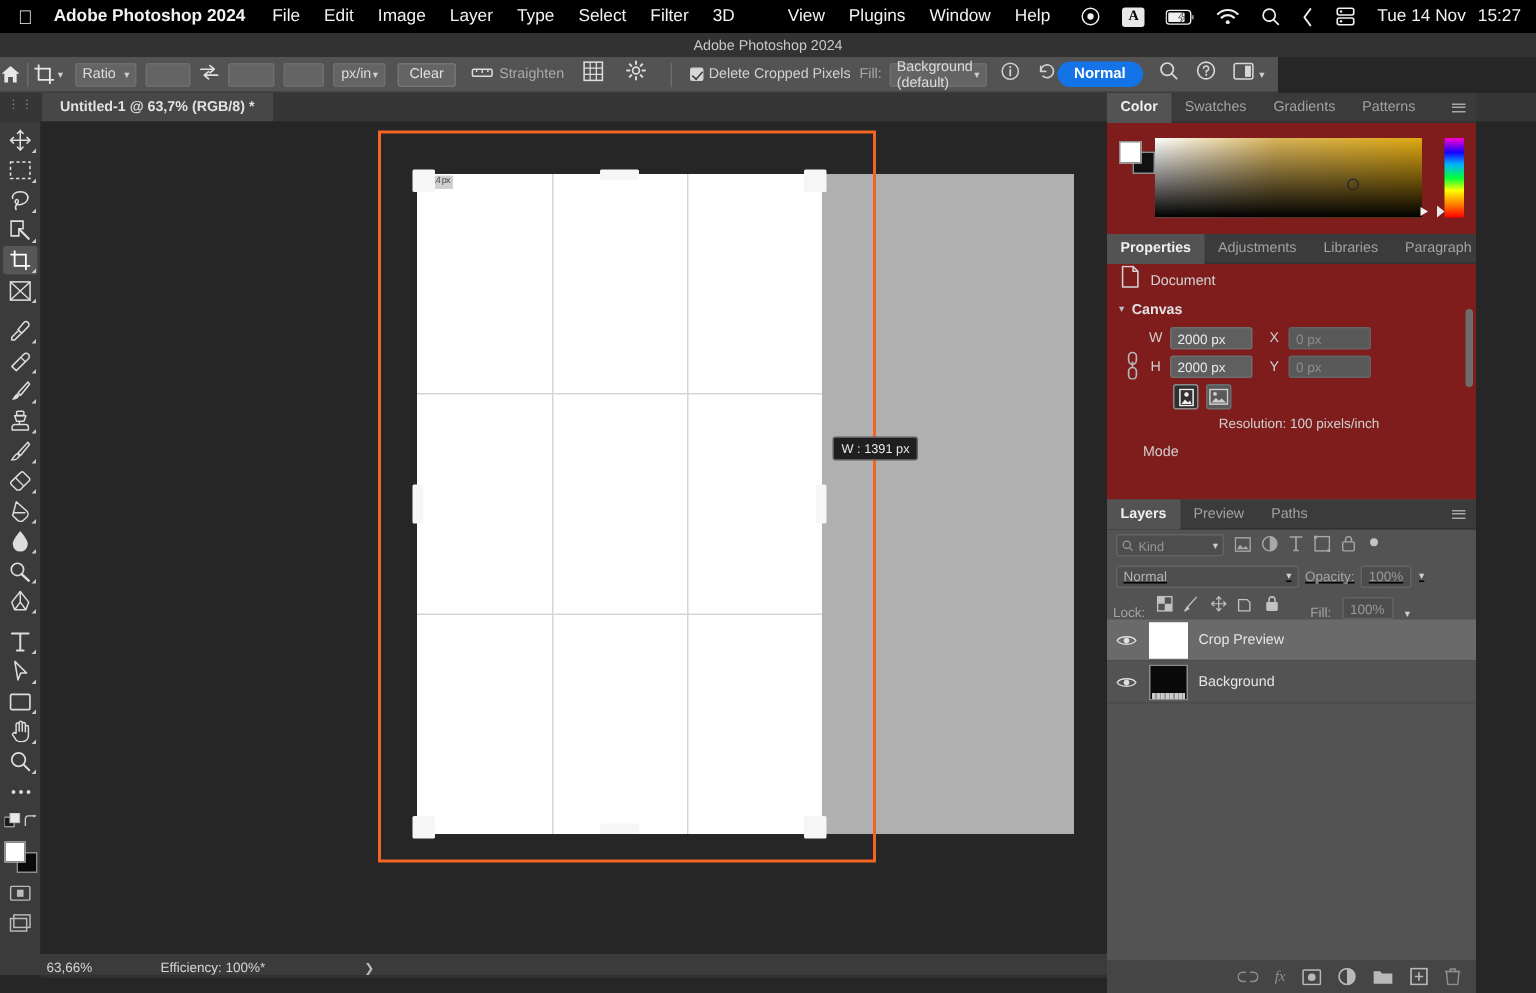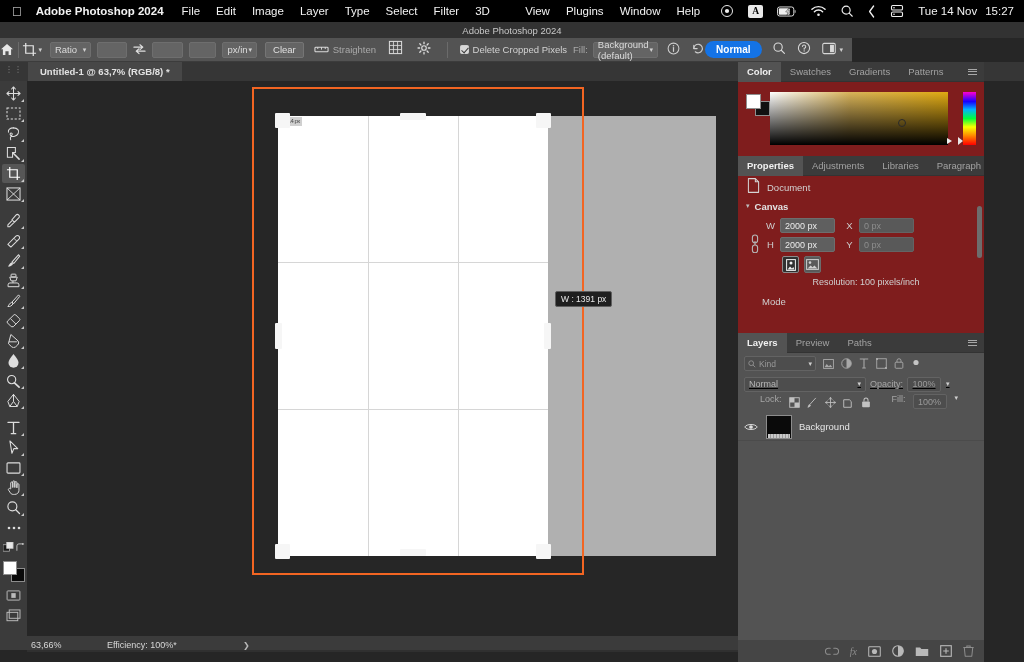--- a/index.html
+++ b/index.html
@@ -270,21 +270,21 @@
   .mode-sel {
     width: 122px; height: 15px; background: #4d4d4d; border: 1px solid #636363; border-radius: 2px;
     display: flex; align-items: center; justify-content: space-between; padding: 0 4px;
     color: #b5b5b5; font-size: 9px;
   }
   .op-lbl { color: #a5a5a5; font-size: 9px; }
   .op-val {
     width: 34px; height: 15px; background: #4d4d4d; border: 1px solid #636363; border-radius: 2px;
     color: #9a9a9a; font-size: 9px; display: flex; align-items: center; justify-content: center;
   }
-  .lock-row { display: flex; align-items: flex-start; height: 19px; padding: 0 22px; gap: 7px; }
+  .lock-row { display: flex; align-items: flex-end; height: 19px; padding: 0 4px; gap: 7px; }
   .lock-row .lk { color: #a5a5a5; font-size: 9px; }
   .layer-row {
     display: flex; align-items: center; height: 28px; padding-left: 5px; gap: 7px;
     border-bottom: 1px solid #4b4b4b;
   }
   .layer-row.sel { background: #6a6a6a; }
   .eyecell { width: 16px; display: flex; justify-content: center; }
   .lthumb { width: 26px; height: 24px; background: #fff; border: 1px solid #8c8c8c; flex: none; }
   .lthumb.selborder { border: 2px solid #fff; }
   .lname { color: #e6e6e6; font-size: 9.5px; }
@@ -907,20 +907,30 @@
             </svg></span>
         <span><svg width="10" height="11" viewBox="0 0 10 12">
               <rect x="0.8" y="4.8" width="8.4" height="6.4" rx="1" fill="#c2c2c2"></rect>
               <path d="M2.8 4.8 V3.2 a2.2 2.2 0 0 1 4.4 0 v1.6" fill="none" stroke="#c2c2c2" stroke-width="1.1"></path>
             </svg></span>
         <span class="lk" style="margin-left:14px">Fill:</span>
         <span class="op-val">100%</span>
         <span class="caret-tiny">▾</span>
       </div>
 
+      <div class="layer-row sel">
+        <span class="eyecell">
+          <svg width="14" height="10" viewBox="0 0 15 10">
+              <path d="M0.8 5 C3 1.4 12 1.4 14.2 5 C12 8.6 3 8.6 0.8 5 Z" fill="none" stroke="#e0e0e0" stroke-width="1"></path>
+              <circle cx="7.5" cy="5" r="2" fill="#e0e0e0"></circle>
+            </svg>
+        </span>
+        <span class="lthumb selborder"></span>
+        <span class="lname">Crop Preview</span>
+      </div>
       <div class="layer-row">
         <span class="eyecell">
           <svg width="14" height="10" viewBox="0 0 15 10">
               <path d="M0.8 5 C3 1.4 12 1.4 14.2 5 C12 8.6 3 8.6 0.8 5 Z" fill="none" stroke="#e0e0e0" stroke-width="1"></path>
               <circle cx="7.5" cy="5" r="2" fill="#e0e0e0"></circle>
             </svg>
         </span>
         <span class="lthumb bg-thumb">
             <span class="strip"></span>
           </span>

